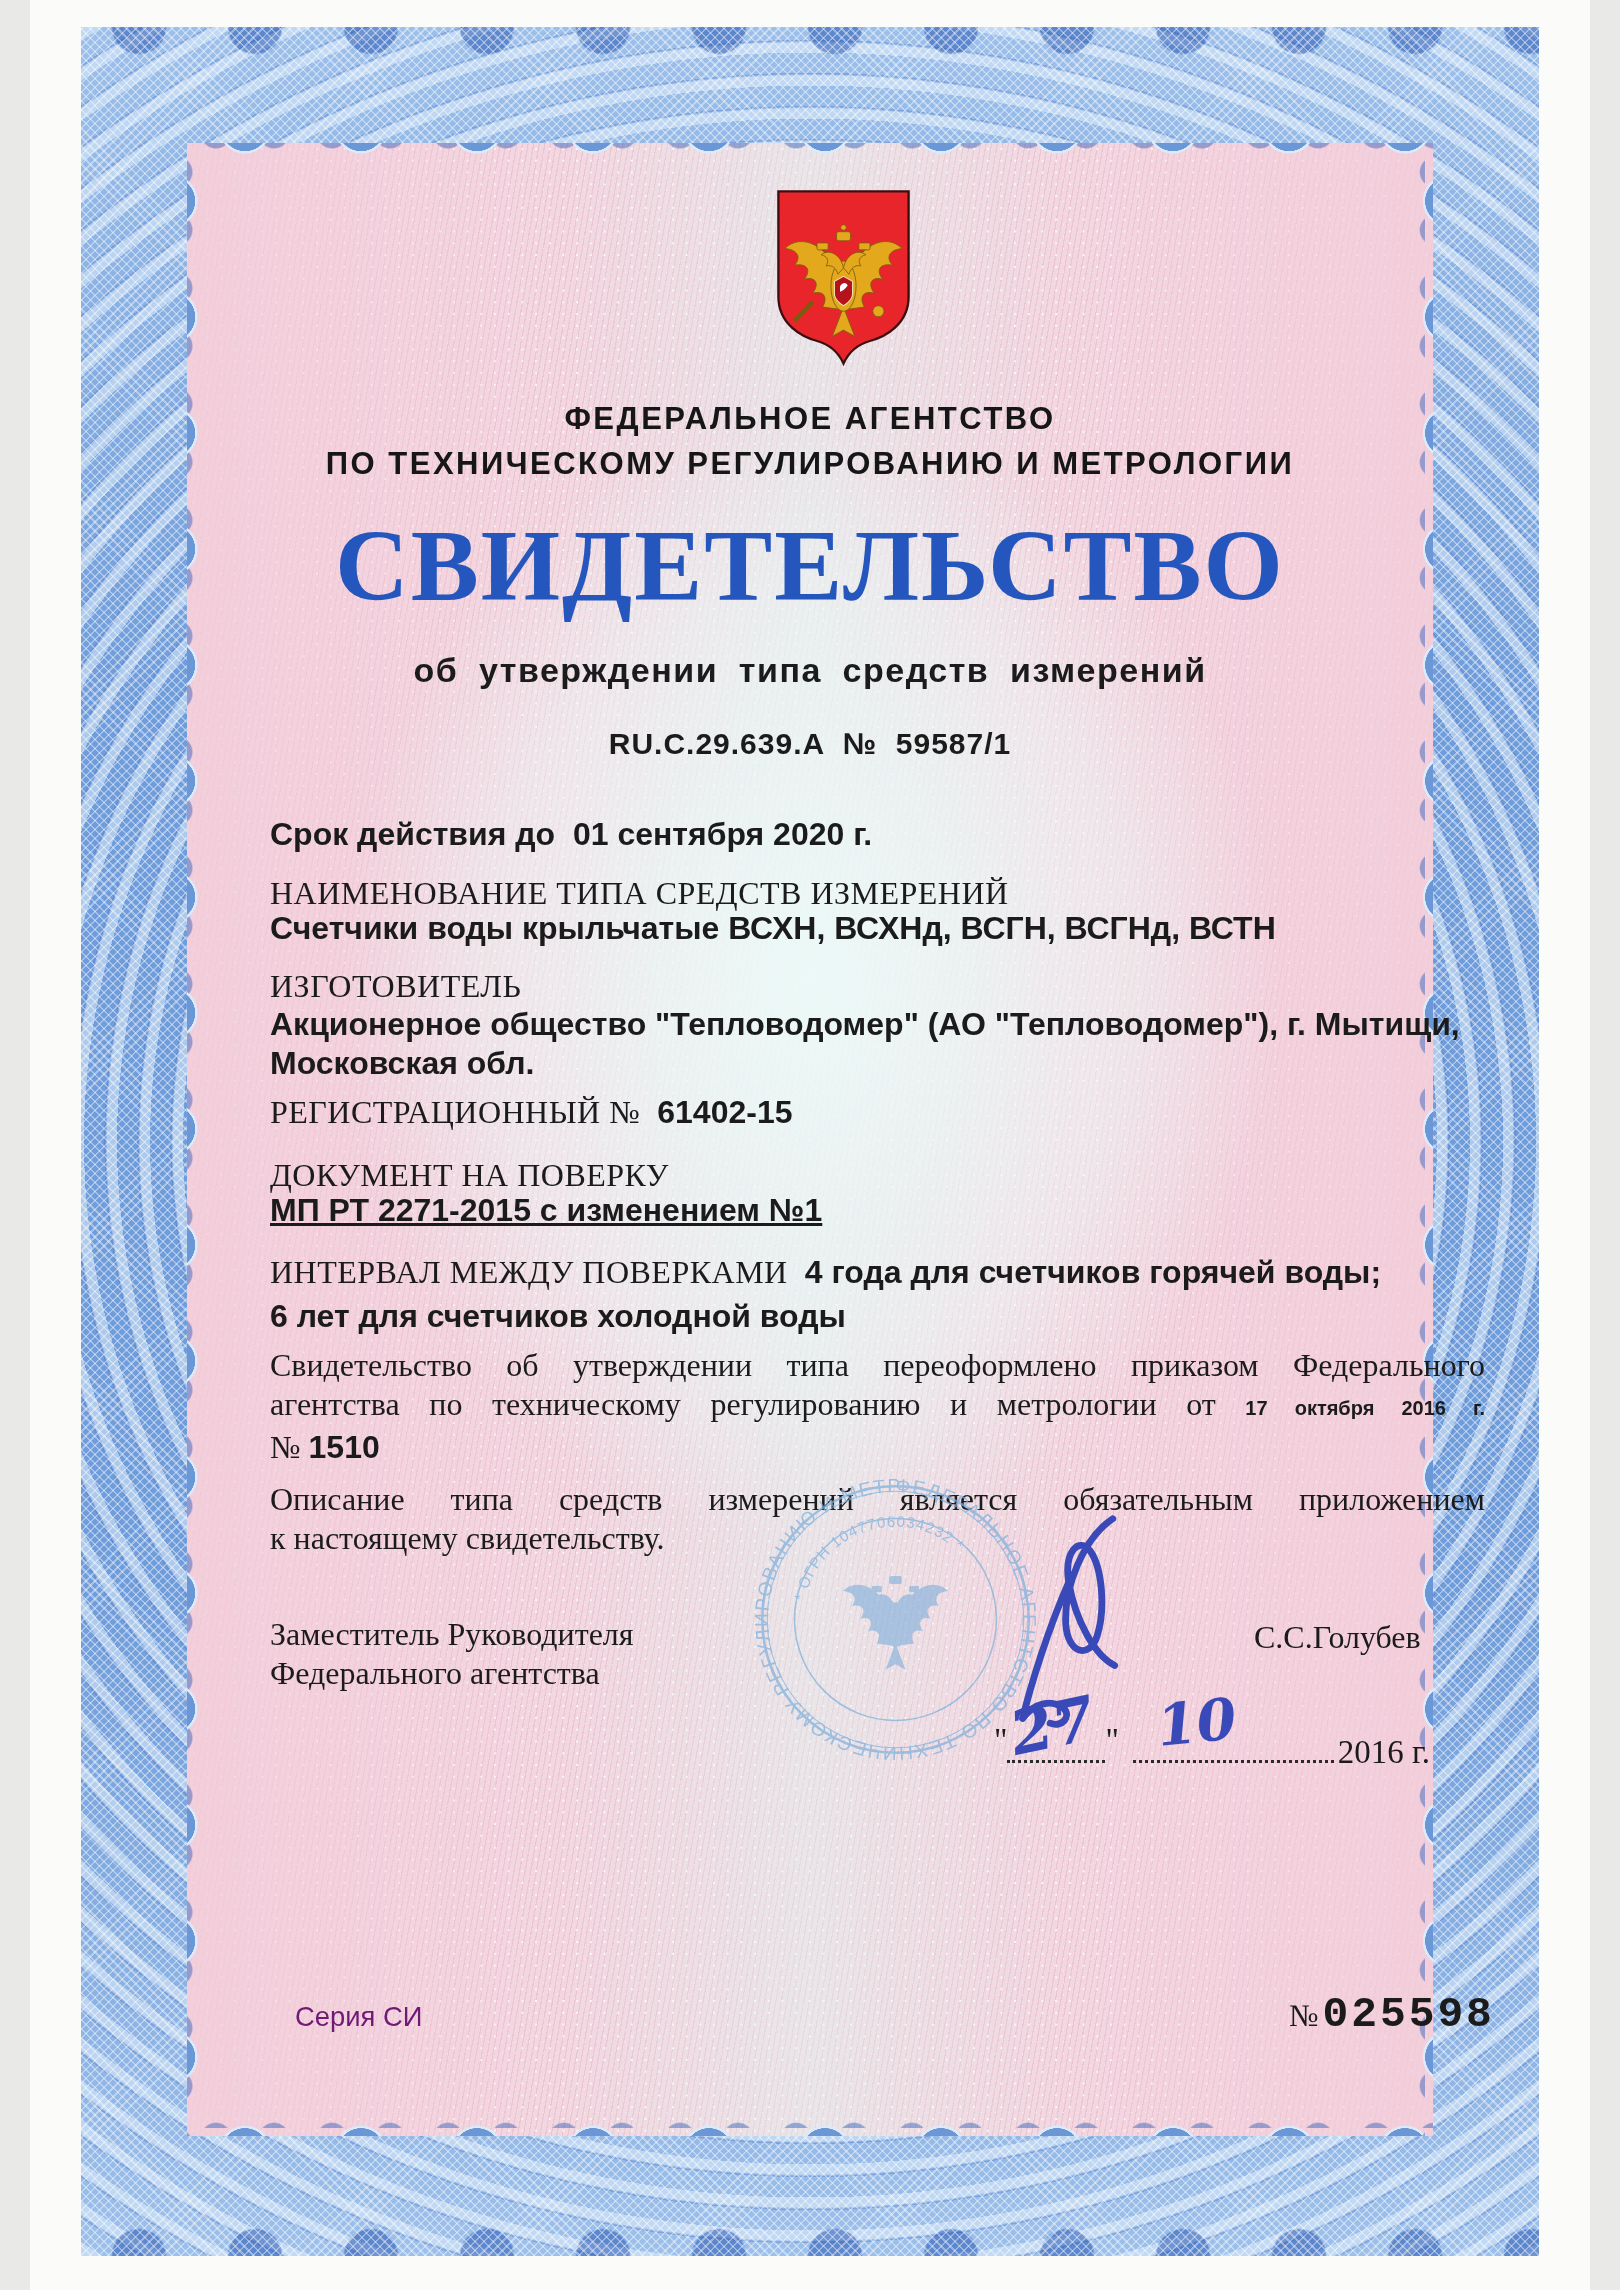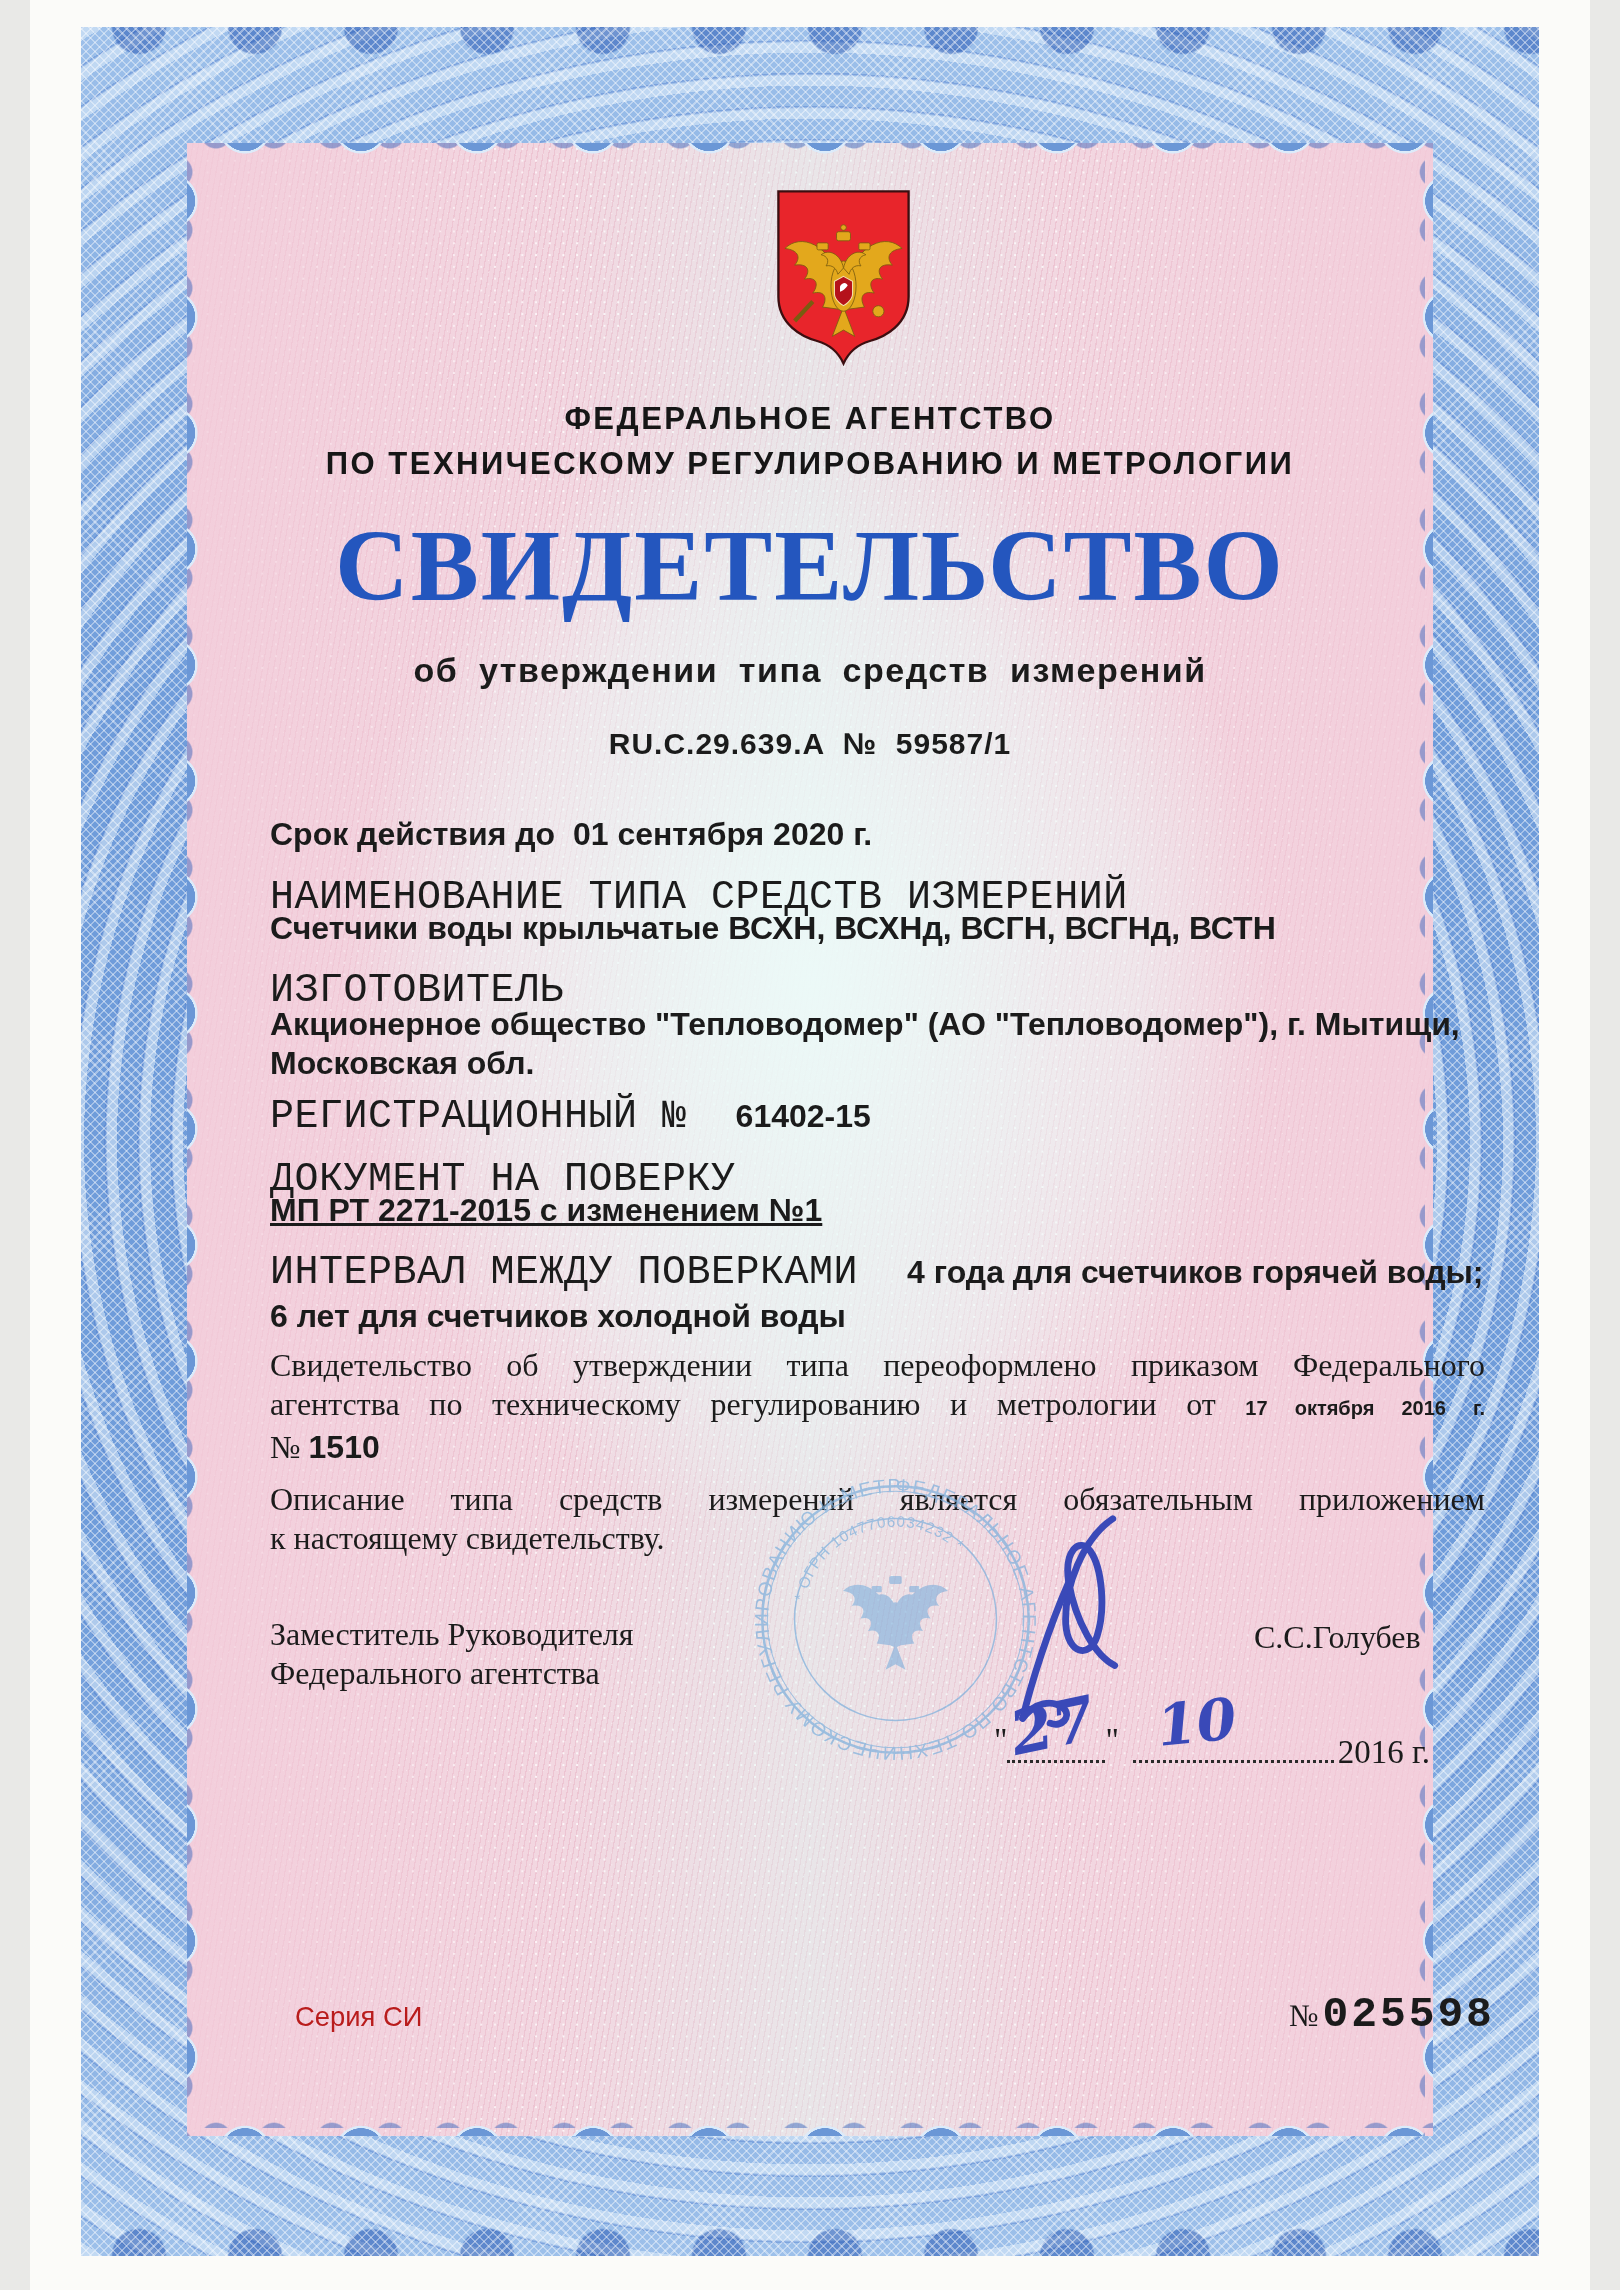--- a/index.html
+++ b/index.html
@@ -66,30 +66,30 @@
   
   .abs{position:absolute;}
   .ctr{left:157px; right:157px; text-align:center;}
   .sans{font-family:"Liberation Sans","DejaVu Sans",sans-serif;}
   .pre{white-space:pre-wrap;}
   .agency{top:396px; font-size:31px; font-weight:bold; letter-spacing:2.5px; line-height:45px; color:#161616;}
   .doc-title{top:510px; font-size:102px; font-weight:bold; color:var(--title-blue); letter-spacing:2px; line-height:1.1;}
   .doc-subtitle{top:651px; font-size:34px; font-weight:bold; word-spacing:9.8px; letter-spacing:1.5px;}
   .cert-num{top:727px; font-size:30px; font-weight:bold; letter-spacing:1px;}
   .body-col{left:240px; width:1215px;}
-  .lbl{font-size:40px; letter-spacing:0.5px;font-family:Liberation Mono, monospace;}
+  .lbl{font-size:32px; letter-spacing:0.5px;}
   .val{font-size:32px; font-weight:bold;}
   .jline{display:block; text-align:justify; text-align-last:justify;}
   .para{font-size:32px; line-height:39px;}
   .sig-left{font-size:32px; line-height:39px;}
   .sig-name{font-size:32px;}
   .dots{display:inline-block; border-bottom:3.9px dotted #2a2a2a; height:29px;}
   .year{font-size:33px;}
   .hand{font-family:"DejaVu Serif",serif; font-style:italic; font-weight:bold; color:var(--ink-blue);}
-  .footer-series{font-size:27.4px; color:#b91c1c;}
+  .footer-series{font-size:27.4px; color:#701a75;}
   .num-sign{font-size:31px;}
   .num-digits{font-family:"Liberation Mono","DejaVu Sans Mono",monospace; font-size:43px; font-weight:bold; letter-spacing:2.9px;}
   .quote{font-size:33px; position:relative; top:-11.8px;}
 </style>
 </head>
 <body>
 
 <div class="page">
 
   <div class="frame">

